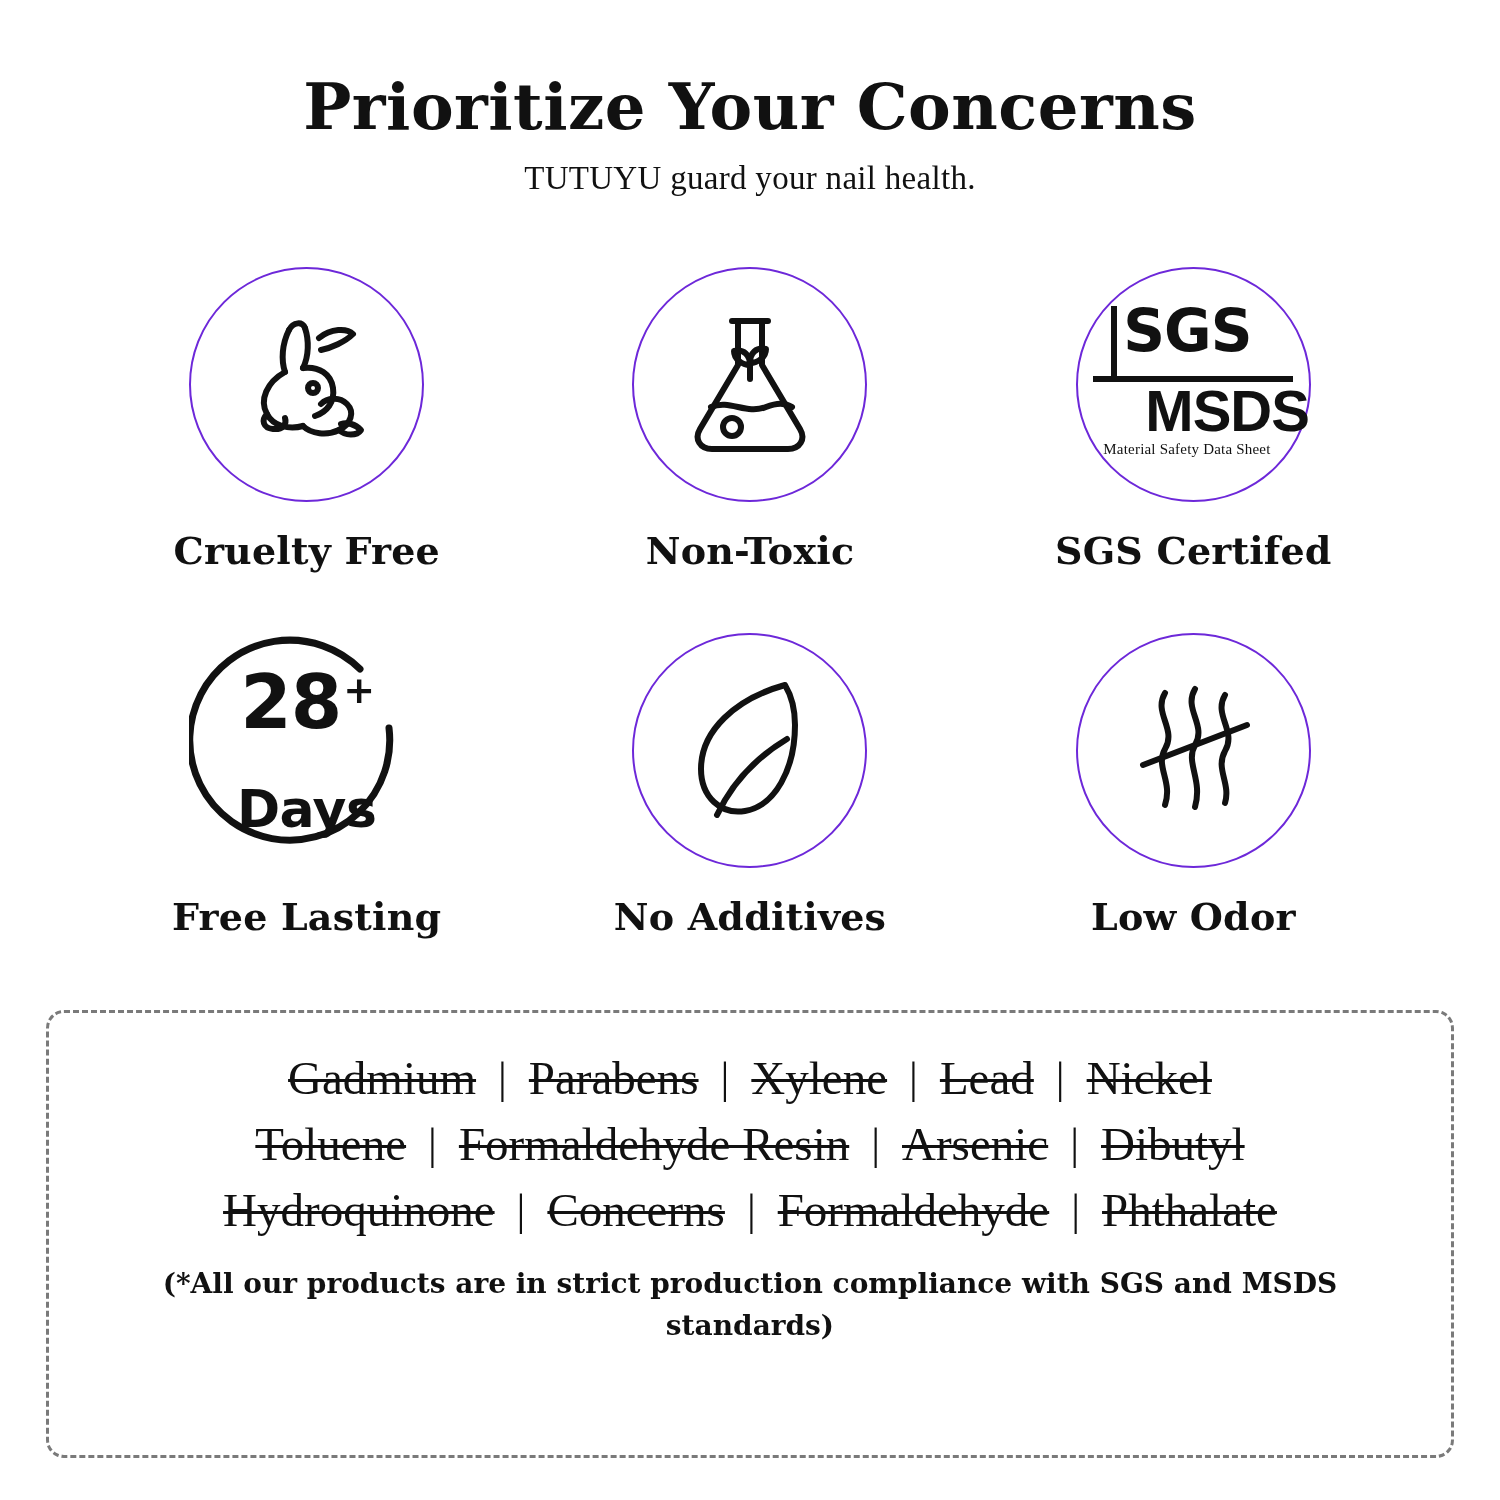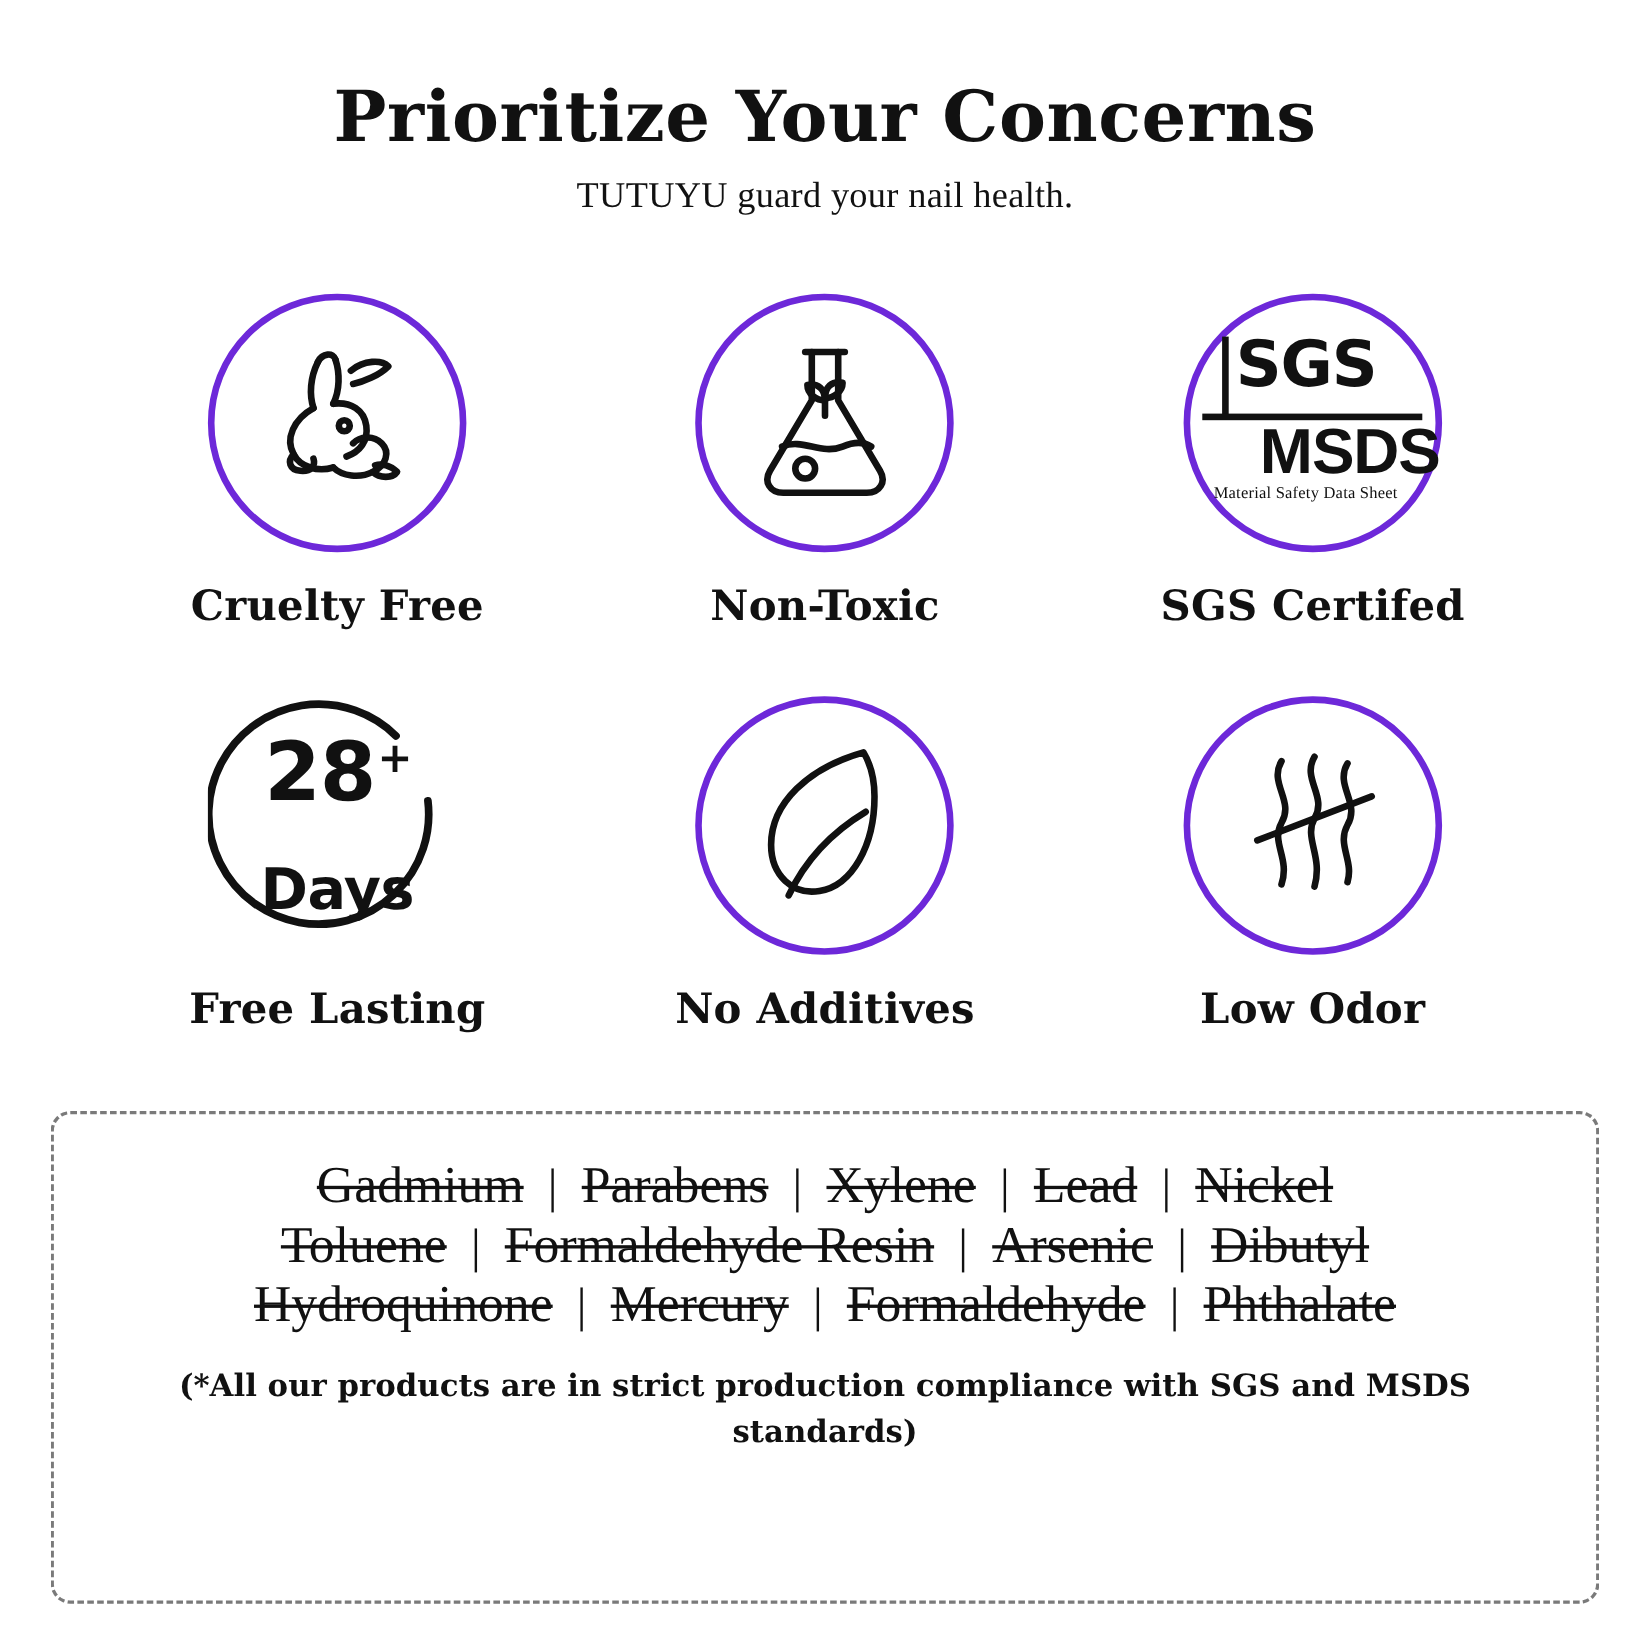--- a/index.html
+++ b/index.html
@@ -50,21 +50,21 @@
     grid-row-gap: 60px;
   }
   .feature {
     display: flex;
     flex-direction: column;
     align-items: center;
   }
   .badge {
     width: 235px;
     height: 235px;
-    border: 6px solid #6d28d9;
+    border: 2px solid #6d28d9;
     border-radius: 50%;
     display: flex;
     align-items: center;
     justify-content: center;
     box-sizing: border-box;
   }
   .badge.open {
     border: none;
     position: relative;
   }
@@ -126,20 +126,21 @@
     width: 1408px;
     height: 448px;
     border: 3px dashed #7a7a7a;
     border-radius: 18px;
     box-sizing: border-box;
     padding: 38px 34px 0 34px;
   }
   .chem-rows {
     display: flex;
     flex-direction: column;
+    gap: 12px;
     align-items: center;
   }
   .chem-row {
     display: flex;
     align-items: center;
     justify-content: center;
     flex-wrap: nowrap;
   }
   .chem {
     font-family: "Liberation Serif", serif;
@@ -294,21 +295,21 @@
         <span class="chem">Formaldehyde Resin</span>
         <span class="sep">|</span>
         <span class="chem">Arsenic</span>
         <span class="sep">|</span>
         <span class="chem">Dibutyl</span>
       </div>
 
       <div class="chem-row">
         <span class="chem">Hydroquinone</span>
         <span class="sep">|</span>
-        <span class="chem">Mercury</span>
+        <span class="chem">Concerns</span>
         <span class="sep">|</span>
         <span class="chem">Formaldehyde</span>
         <span class="sep">|</span>
         <span class="chem">Phthalate</span>
       </div>
 
     </div>
 
     <div class="notes">
       <div class="note">(*All our products are in strict production compliance with SGS and MSDS standards)</div>

